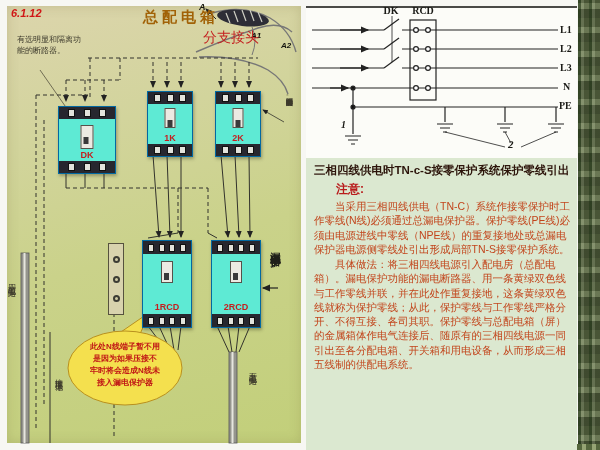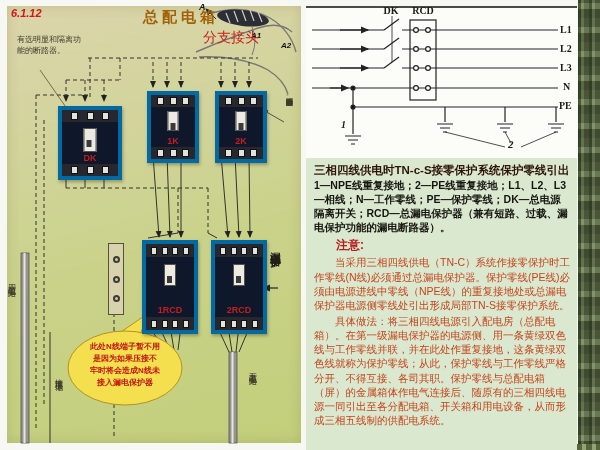--- a/index.html
+++ b/index.html
@@ -30,21 +30,21 @@
       repeating-linear-gradient(0deg,rgba(0,0,0,.22) 0 9px,rgba(230,240,200,.20) 9px 15px,rgba(0,0,0,.10) 15px 24px),
       #5c6c44;
   }
   #bottom-strip{
     left:306px;top:444px;width:294px;height:6px;z-index:0;
     background:repeating-linear-gradient(90deg,rgba(15,35,10,.35) 0 6px,rgba(230,240,200,.25) 6px 10px),#7a8a58;
   }
   
   #wires{position:absolute;left:0;top:0;z-index:2;pointer-events:none;}
   
-  .breaker,.rcd{position:absolute;z-index:3;background:#0f172a;border:4px solid #0369a1;box-shadow:1px 2px 3px rgba(40,40,20,.35);text-decoration:underline;}
+  .breaker,.rcd{position:absolute;z-index:3;background:#5eead4;border:1px solid #0369a1;box-shadow:1px 2px 3px rgba(40,40,20,.35);text-decoration:underline;}
   .bk-band{position:absolute;left:0;right:0;height:12px;background:#27272f;display:flex;align-items:center;justify-content:space-evenly;}
   .bk-top{top:0;}.bk-bottom{bottom:0;}
   .term{width:7px;height:8px;background:#e3e3dc;border:1px solid #111;box-sizing:border-box;}
   .rcd .term{width:6px;height:8px;}
   .toggle{position:absolute;left:50%;top:18px;transform:translateX(-50%);width:11px;height:22px;background:#eceae2;border:1px solid #55524a;}
   .toggle::after{content:"";position:absolute;left:2px;top:11px;width:5px;height:7px;background:#3a3a3a;}
   .bk-label{position:absolute;left:0;right:0;bottom:13px;text-align:center;color:#c41f1f;font-weight:bold;font-size:9px;}
   .rcd .bk-label{bottom:15px;}
   .pe-bar{position:absolute;z-index:3;background:#d8d3ad;border:1px solid #56523e;display:flex;flex-direction:column;align-items:center;justify-content:space-evenly;}
   .pe-hole{width:7px;height:7px;border:2px solid #3c3c34;border-radius:50%;box-sizing:border-box;background:#cfcaa4;}
@@ -79,24 +79,23 @@
   #note-heading{margin:3px 0 0 30px;font-size:12px;font-weight:bold;color:#b91c1c;}
   .note-para{margin:1px 6px 0 8px;font-size:10.5px;font-weight:normal;color:#c2451c;line-height:1.36;text-indent:2em;}
 </style>
 </head>
 <body>
 
 <div class="abs" id="left-panel"></div>
 <div class="abs" id="schematic-panel"></div>
 <div class="abs" id="text-panel">
   <div id="caption-title">三相四线供电时TN-c-S接零保护系统保护零线引出</div>
-  <div id="caption-legend">1—NPE线重复接地；2—PE线重复接地；L1、L2、L3—相线；N—工作零线；PE—保护零线；DK—总电源隔离开关；RCD—总漏电保护器（兼有短路、过载、漏电保护功能的漏电断路器）。</div>
   <div id="note-heading">注意:</div>
   <div class="note-para">当采用三相四线供电（TN-C）系统作接零保护时工作零线(N线)必须通过总漏电保护器。保护零线(PE线)必须由电源进线中零线（NPE线）的重复接地处或总漏电保护器电源侧零线处引出形成局部TN-S接零保护系统。</div>
-  <div class="note-para">具体做法：将三相四线电源引入配电房（总配电箱）。在第一级漏电保护器的电源侧、用一条黄绿双色线与工作零线并联，并在此处作重复接地，这条黄绿双色线就称为保护零线；从此，保护零线与工作零线严格分开、不得互接、各司其职。保护零线与总配电箱（屏）的金属箱体作电气连接后、随原有的三相四线电源一同引出至各分配电箱、开关箱和用电设备，从而形成三相五线制的供配电系统。</div>
+  <div class="note-para">具体做法：将三相四线电源引入配电房（总配电箱）。漏电保护功能的漏电断路器、用一条黄绿双色线与工作零线并联，并在此处作重复接地，这条黄绿双色线就称为保护零线；从此，保护零线与工作零线严格分开、不得互接、各司其职。保护零线与总配电箱（屏）的金属箱体作电气连接后、随原有的三相四线电源一同引出至各分配电箱、开关箱和用电设备，从而形成三相五线制的供配电系统。</div>
 </div>
 <div class="abs" id="right-strip"></div>
 <div class="abs" id="bottom-strip"></div>
 
 <svg id="wires" width="600" height="450" viewBox="0 0 600 450">
   <defs>
     <marker id="arr" markerWidth="8" markerHeight="8" refX="6" refY="3" orient="auto">
       <path d="M0,0L7,3L0,6z" fill="#222"></path>
     </marker>
   </defs>

